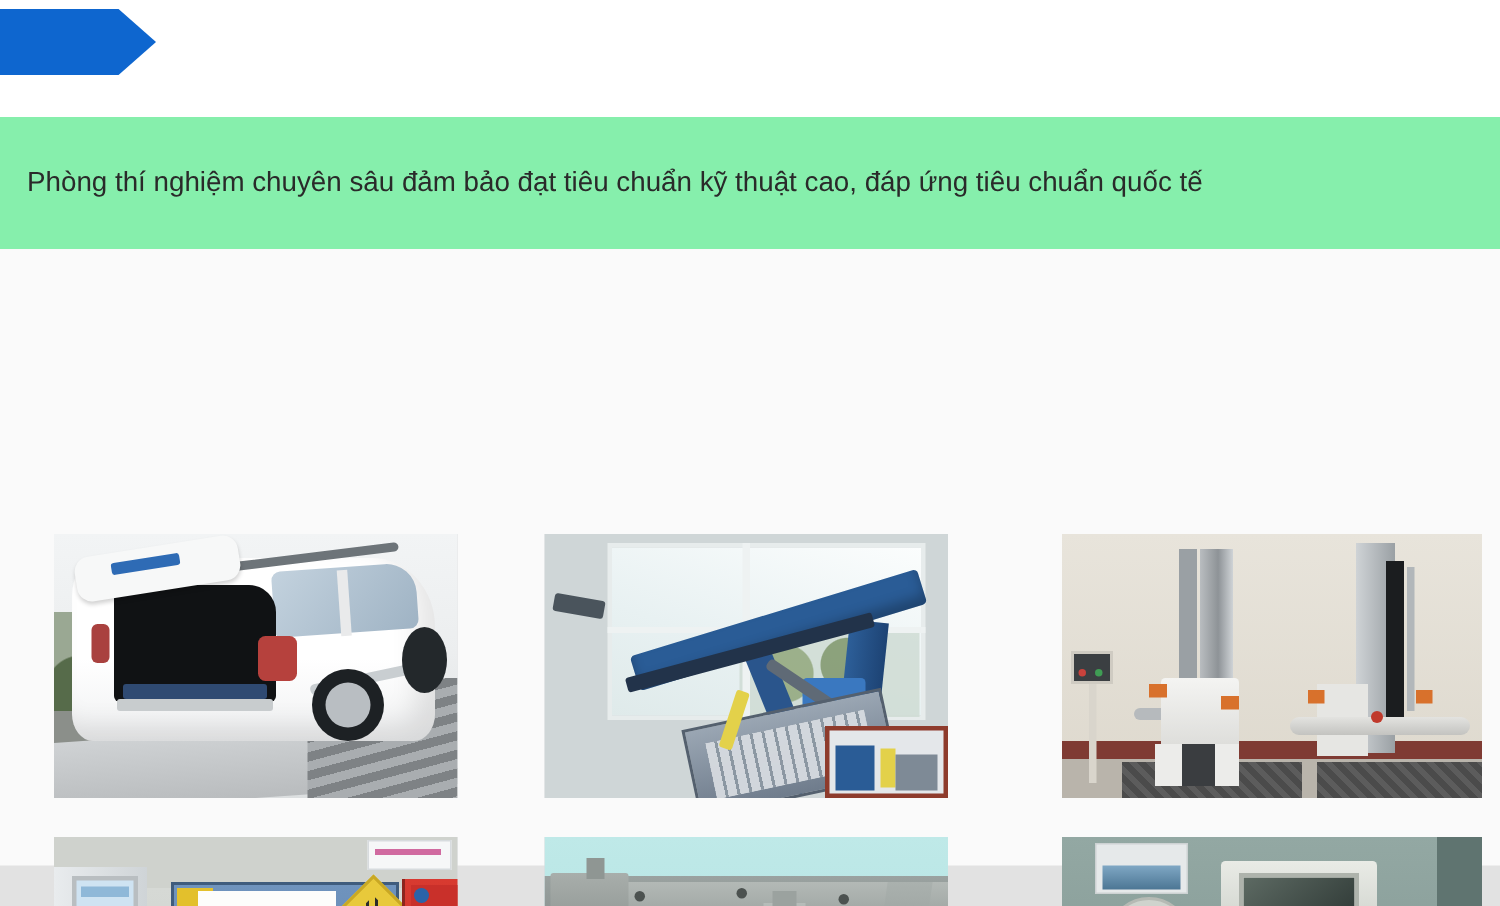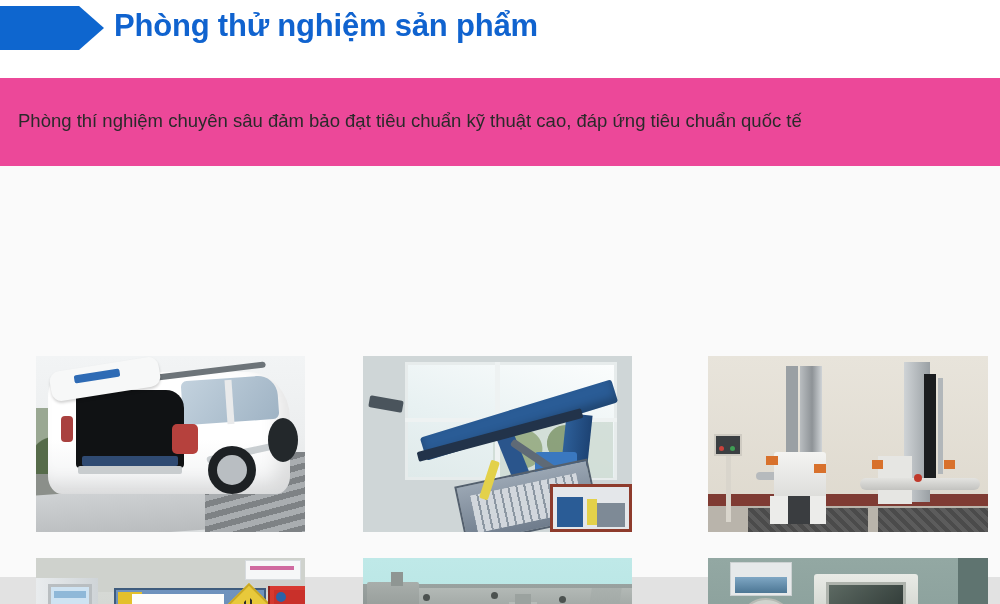--- a/index.html
+++ b/index.html
@@ -38,21 +38,21 @@
     letter-spacing: -0.2px;
     white-space: nowrap;
   }
 
   
   .subtitle-wrap {
     position: absolute;
     left: 0; top: 78px;
     width: 1000px;
     height: 88px;
-    background: #ec4899;
+    background: #86efac;
   }
   .subtitle {
     position: absolute;
     left: 18px;
     top: 32px;
     font-size: 18.5px;
     color: #2a2a2a;
     white-space: nowrap;
   }
 
@@ -273,21 +273,20 @@
   .r6-crt-shell { position:absolute; left:106px; top:16px; width:104px; height:60px;
     background:linear-gradient(#e9ebe6,#c7cbc4); border-radius:3px; }
   .r6-crt { position:absolute; left:118px; top:24px; width:80px; height:44px;
     background:linear-gradient(140deg,#5d6a63,#2a3431); border:3px solid #aeb3ac; }
 </style>
 </head>
 <body>
 
 <div class="header">
   <div class="banner-arrow"></div>
-  <div class="page-title">Phòng thử nghiệm sản phẩm</div>
 </div>
 
 <div class="subtitle-wrap">
   <div class="subtitle">Phòng thí nghiệm chuyên sâu đảm bảo đạt tiêu chuẩn kỹ thuật cao, đáp ứng tiêu chuẩn quốc tế</div>
 </div>
 
 <div class="gallery-panel">
 
   <div class="tile t1">
     <div class="scene">

